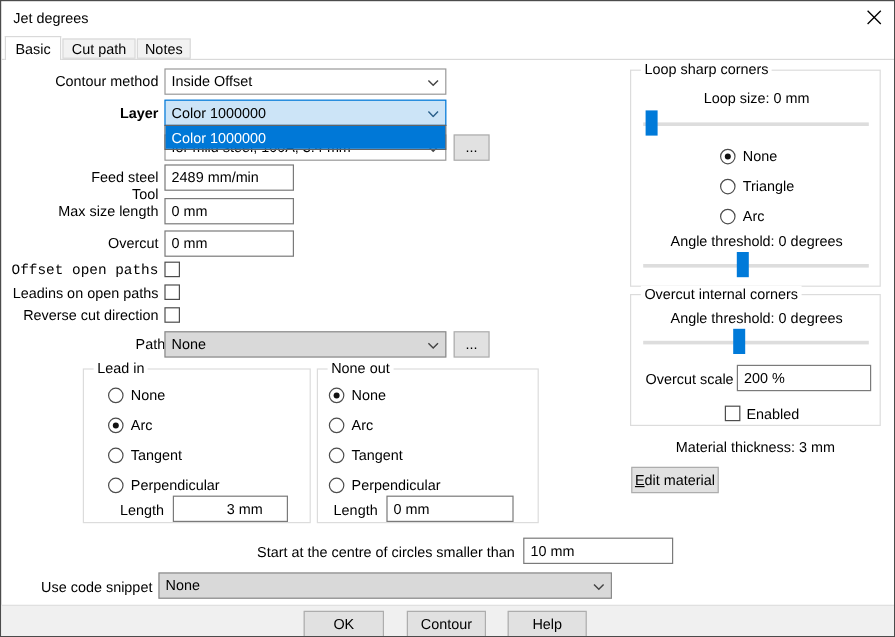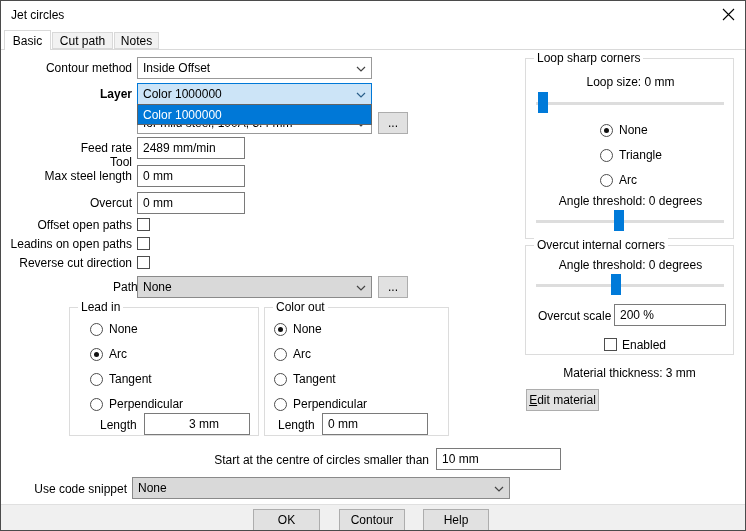--- a/index.html
+++ b/index.html
@@ -41,45 +41,45 @@
   .dropdownlist{position:absolute;box-sizing:border-box;border:1px solid #646464;background:#fff;z-index:10;}
   .dd-item{height:19px;display:flex;align-items:center;padding-left:5px;background:#0078d7;color:#fff;white-space:nowrap;}
   .footer{position:absolute;left:0;top:503px;width:746px;height:28px;background:#f0f0f0;border-top:1px solid #e0e0e0;box-sizing:border-box;}
   u.mn{text-decoration:underline;}
 </style>
 </head>
 <body>
 
 <div class="dialog">
 
-  <div class="abs" style="left:10px;top:7px;">Jet circles</div>
+  <div class="abs" style="left:10px;top:7px;">Jet degrees</div>
   <div class="abs" style="left:720px;top:6px;cursor:pointer;">
     <svg width="15" height="15" viewBox="0 0 15 15">
         <path d="M2 2 L13 13 M13 2 L2 13" stroke="#000" stroke-width="1.1" fill="none"></path>
       </svg>
   </div>
 
   <div class="tab sel" style="left:3px;top:29px;width:47px;height:20px;">
     <span>Basic</span>
   </div>
   <div class="tab" style="left:51px;top:31px;width:61px;height:17px;">
     <span>Cut path</span>
   </div>
   <div class="tab" style="left:113px;top:31px;width:45px;height:17px;">
     <span>Notes</span>
   </div>
   <div class="tabline"></div>
 
   <div class="lbl" style="left:0;width:131px;top:60px;">Contour method</div>
   <div class="lbl" style="left:0;width:131px;top:86px;font-weight:bold;">Layer</div>
   <div class="lbl" style="left:0;width:131px;top:116px;margin-top:38px;">Tool</div>
-  <div class="lbl" style="left:0;width:131px;top:140px;">Feed rate</div>
-  <div class="lbl" style="left:0;width:131px;top:168px;">Max steel length</div>
+  <div class="lbl" style="left:0;width:131px;top:140px;">Feed steel</div>
+  <div class="lbl" style="left:0;width:131px;top:168px;">Max size length</div>
   <div class="lbl" style="left:0;width:131px;top:195px;">Overcut</div>
-  <div class="lbl" style="left:0;width:131px;top:217px;">Offset open paths</div>
+  <div class="lbl" style="left:0;width:131px;top:217px;font-family:Liberation Mono, monospace;">Offset open paths</div>
   <div class="lbl" style="left:0;width:131px;top:236px;">Leadins on open paths</div>
   <div class="lbl" style="left:0;width:131px;top:255px;">Reverse cut direction</div>
   <div class="lbl" style="left:0;width:131px;top:279px;padding-left:35px;">Path rules</div>
 
   <div class="combo" style="left:136px;top:56px;width:235px;text-align:center;">
     <span>Inside Offset</span>
     <span class="chev"><svg width="10" height="6">
           <polyline points="1,1 5,5 9,1" fill="none" stroke="#444" stroke-width="1.2"></polyline>
         </svg></span>
   </div>
@@ -140,27 +140,27 @@
     </div>
     <div class="radio-row" style="left:20px;top:64px;">
       <span class="radio"></span>
         <span>Tangent</span>
     </div>
     <div class="radio-row" style="left:20px;top:89px;">
       <span class="radio"></span>
         <span>Perpendicular</span>
     </div>
     <div class="abs" style="left:30px;top:110px;">Length</div>
-    <div class="tfield" style="left:74px;top:105px;width:106px;padding-left:44px;">
+    <div class="tfield" style="left:74px;top:105px;width:96px;padding-left:44px;">
       <span>3 mm</span>
     </div>
   </div>
 
   <div class="groupbox" style="left:263px;top:306px;width:185px;height:129px;">
-    <div class="gb-title">Color out</div>
+    <div class="gb-title">None out</div>
     <div class="radio-row" style="left:9px;top:14px;">
       <span class="radio checked"></span>
         <span>None</span>
     </div>
     <div class="radio-row" style="left:9px;top:39px;">
       <span class="radio"></span>
         <span>Arc</span>
     </div>
     <div class="radio-row" style="left:9px;top:64px;">
       <span class="radio"></span>

